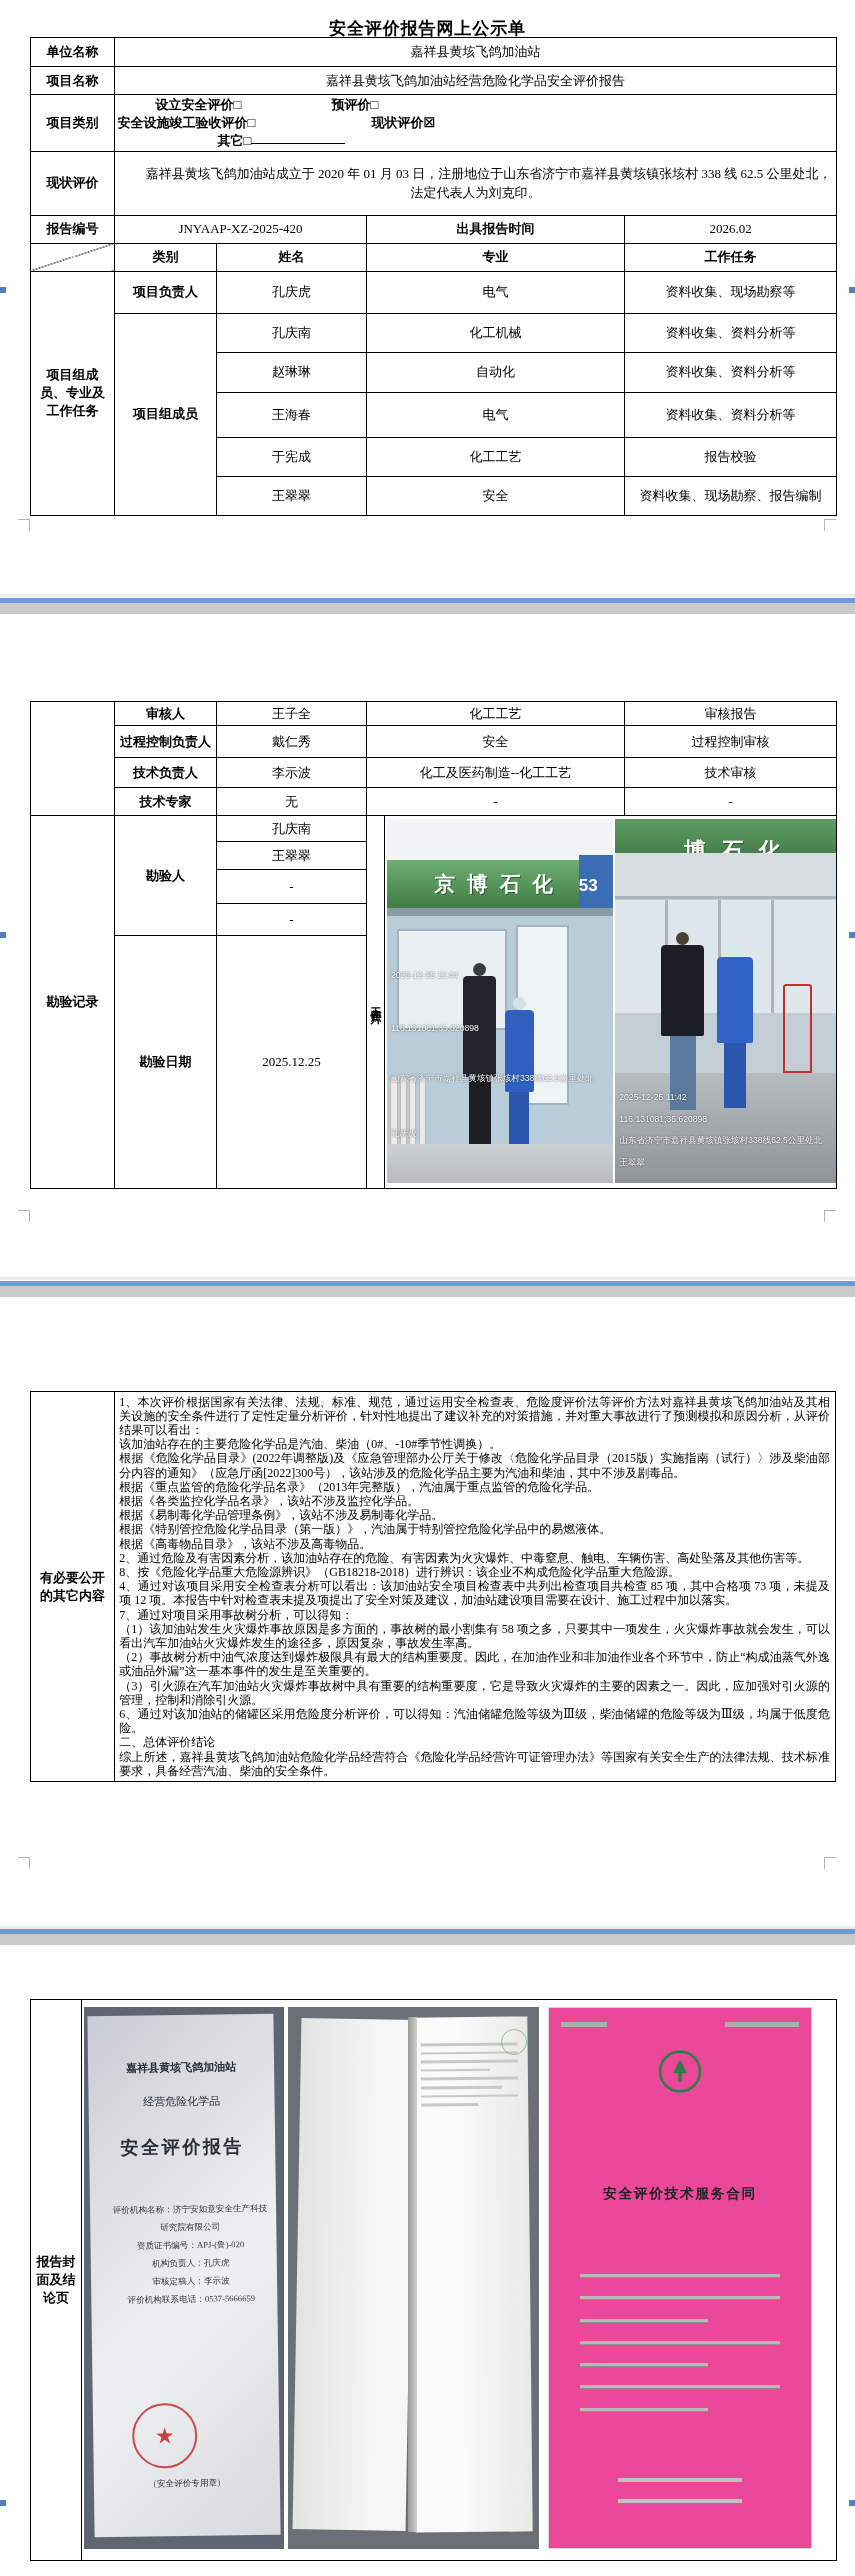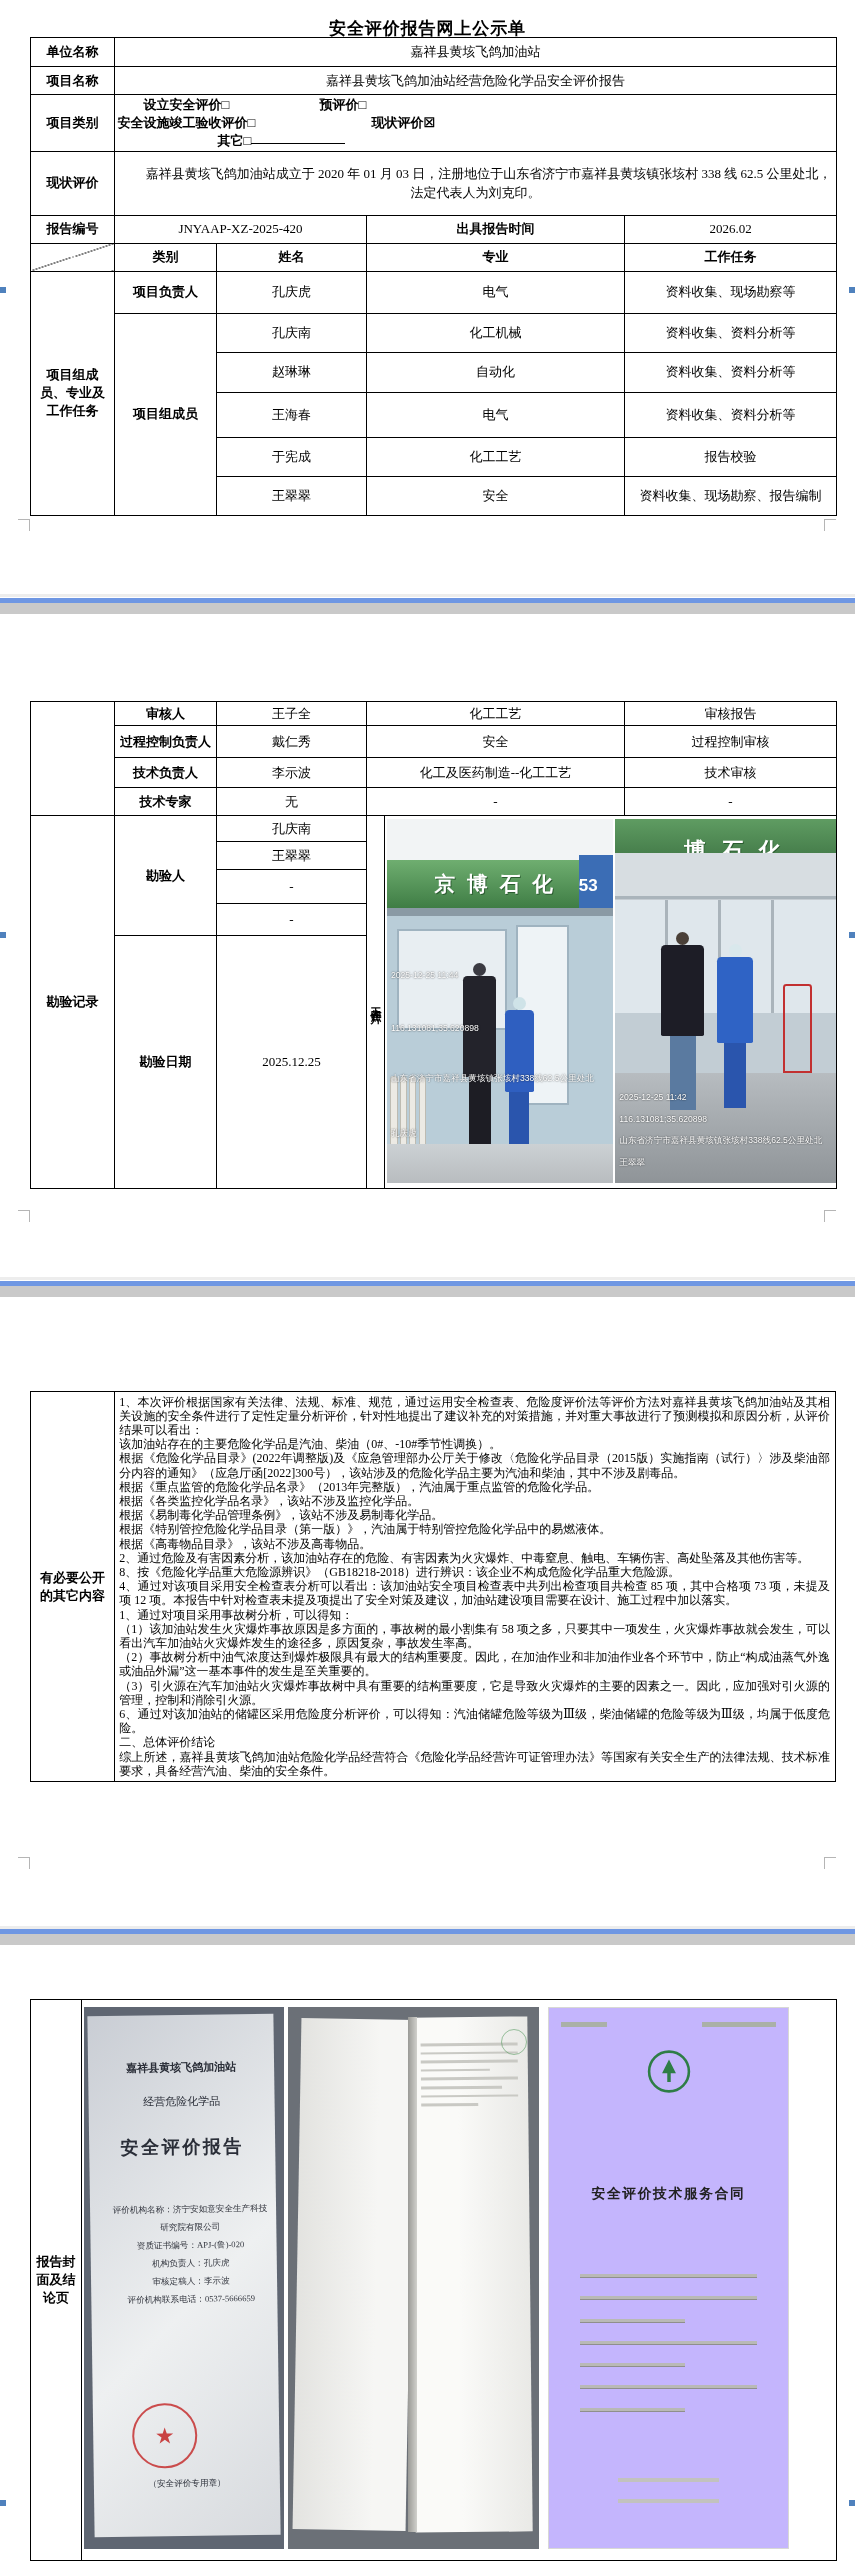--- a/index.html
+++ b/index.html
@@ -104,21 +104,21 @@
   .bookpage { position:absolute; background:#f4f4f2; }
   .bp-left { left:8.6px; top:12px; width:113px; height:511px; transform:rotate(1deg);
              background:linear-gradient(to right,#e3e3e0,#f6f6f4 70%); }
   .bp-right { left:125px; top:10.3px; width:117px; height:515px; transform:rotate(-0.6deg);
               background:linear-gradient(to left,#e9e9e6,#fafaf8 60%); }
   .spine { position:absolute; left:120px; top:10.3px; width:8.6px; height:515px;
            background:linear-gradient(to right,#9a9a96,#d0d0cc); }
   .faintline { height:2.6px; background:#c9c9c4; margin:6px 10.3px 0 10.3px; }
   .greenring { position:absolute; right:12px; top:22px; width:26px; height:26px; border-radius:50%;
                border:1.7px solid rgba(62,142,74,.5); }
-  #img-contract { left:466px; width:241px; background:#c4b5fd; border:0.9px solid #d8d8d5; }
+  #img-contract { left:466px; width:264px; background:#ec4899; border:0.9px solid #d8d8d5; }
   .ct-topline { position:absolute; height:5.1px; background:#aab0a8; }
   .emblem { position:absolute; left:50%; top:41px; transform:translateX(-50%); }
   .ct-title { position:absolute; top:177px; left:0; right:0; text-align:center; font-size:13.7px;
               font-weight:bold; letter-spacing:1.7px; color:#222; }
   .formline { position:absolute; left:31px; right:31px; height:4.3px; background:#b9b9b6;
               border-bottom:0.9px solid #8f8f8c; }
   .formline.short { right:103px; }
   .ct-bottom { position:absolute; left:69px; right:69px; height:4.3px; background:#c2c2bf; }
 </style>
 </head>
@@ -142,21 +142,21 @@
       <td colspan="4">嘉祥县黄垓飞鸽加油站</td>
     </tr>
     <tr style="height:28px">
       <td class="lbl">项目名称</td>
       <td colspan="4">嘉祥县黄垓飞鸽加油站经营危险化学品安全评价报告</td>
     </tr>
     <tr style="height:53px">
       <td class="lbl">项目类别</td>
       <td colspan="4" class="left-text">
         <div class="cat-line">
-          <span style="margin-left:26px">设立安全评价□</span>
+          <span style="margin-left:38px">设立安全评价□</span>
           <span style="margin-left:90px">预评价□</span>
         </div>
         <div class="cat-line">
           <span>安全设施竣工验收评价□</span>
           <span style="margin-left:116px">现状评价☒</span>
         </div>
         <div class="cat-line">
           <span style="margin-left:100px">其它□</span>
           <span class="blank-underline"></span>
         </div>
@@ -358,21 +358,21 @@
       <div>该加油站存在的主要危险化学品是汽油、柴油（0#、-10#季节性调换）。</div>
       <div>根据《危险化学品目录》(2022年调整版)及《应急管理部办公厅关于修改〈危险化学品目录（2015版）实施指南（试行）〉涉及柴油部分内容的通知》（应急厅函[2022]300号），该站涉及的危险化学品主要为汽油和柴油，其中不涉及剧毒品。</div>
       <div>根据《重点监管的危险化学品名录》（2013年完整版），汽油属于重点监管的危险化学品。</div>
       <div>根据《各类监控化学品名录》，该站不涉及监控化学品。</div>
       <div>根据《易制毒化学品管理条例》，该站不涉及易制毒化学品。</div>
       <div>根据《特别管控危险化学品目录（第一版）》，汽油属于特别管控危险化学品中的易燃液体。</div>
       <div>根据《高毒物品目录》，该站不涉及高毒物品。</div>
       <div>2、通过危险及有害因素分析，该加油站存在的危险、有害因素为火灾爆炸、中毒窒息、触电、车辆伤害、高处坠落及其他伤害等。</div>
       <div>8、按《危险化学品重大危险源辨识》（GB18218-2018）进行辨识：该企业不构成危险化学品重大危险源。</div>
       <div>4、通过对该项目采用安全检查表分析可以看出：该加油站安全项目检查表中共列出检查项目共检查 85 项，其中合格项 73 项，未提及项 12 项。本报告中针对检查表未提及项提出了安全对策及建议，加油站建设项目需要在设计、施工过程中加以落实。</div>
-      <div>1、通过对项目采用事故树分析，可以得知：</div>
+      <div>7、通过对项目采用事故树分析，可以得知：</div>
       <div>（1）该加油站发生火灾爆炸事故原因是多方面的，事故树的最小割集有 58 项之多，只要其中一项发生，火灾爆炸事故就会发生，可以看出汽车加油站火灾爆炸发生的途径多，原因复杂，事故发生率高。</div>
       <div>（2）事故树分析中油气浓度达到爆炸极限具有最大的结构重要度。因此，在加油作业和非加油作业各个环节中，防止“构成油蒸气外逸或油品外漏”这一基本事件的发生是至关重要的。</div>
       <div>（3）引火源在汽车加油站火灾爆炸事故树中具有重要的结构重要度，它是导致火灾爆炸的主要的因素之一。因此，应加强对引火源的管理，控制和消除引火源。</div>
       <div>6、通过对该加油站的储罐区采用危险度分析评价，可以得知：汽油储罐危险等级为Ⅲ级，柴油储罐的危险等级为Ⅲ级，均属于低度危险。</div>
       <div>二、总体评价结论</div>
       <div>综上所述，嘉祥县黄垓飞鸽加油站危险化学品经营符合《危险化学品经营许可证管理办法》等国家有关安全生产的法律法规、技术标准要求，具备经营汽油、柴油的安全条件。</div>
     </div>
   </div>
 
   <div class="cmark l" style="left:18px; top:1857px;"></div>

